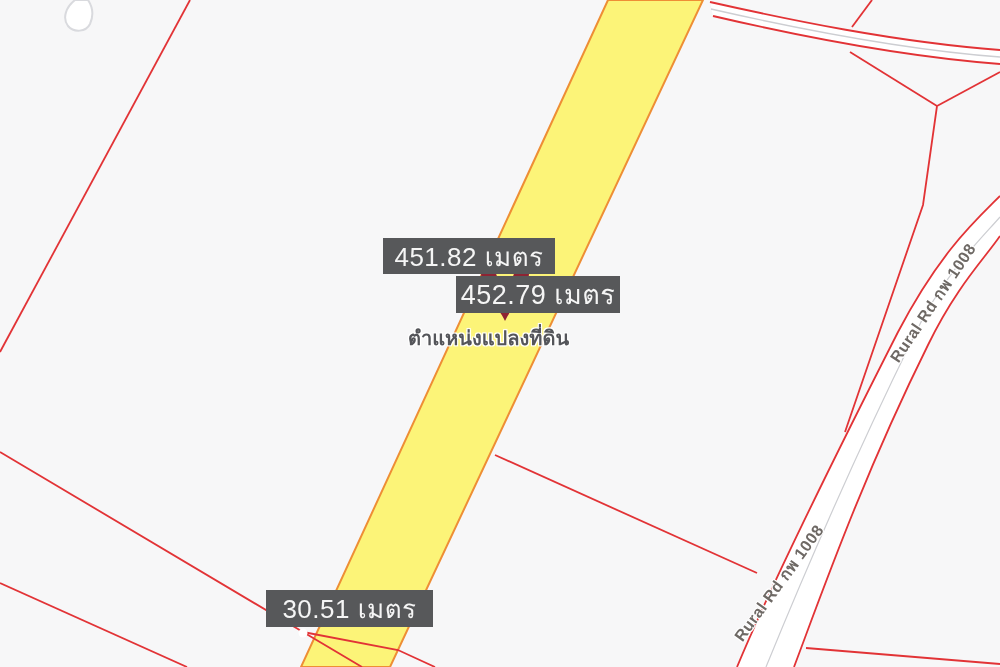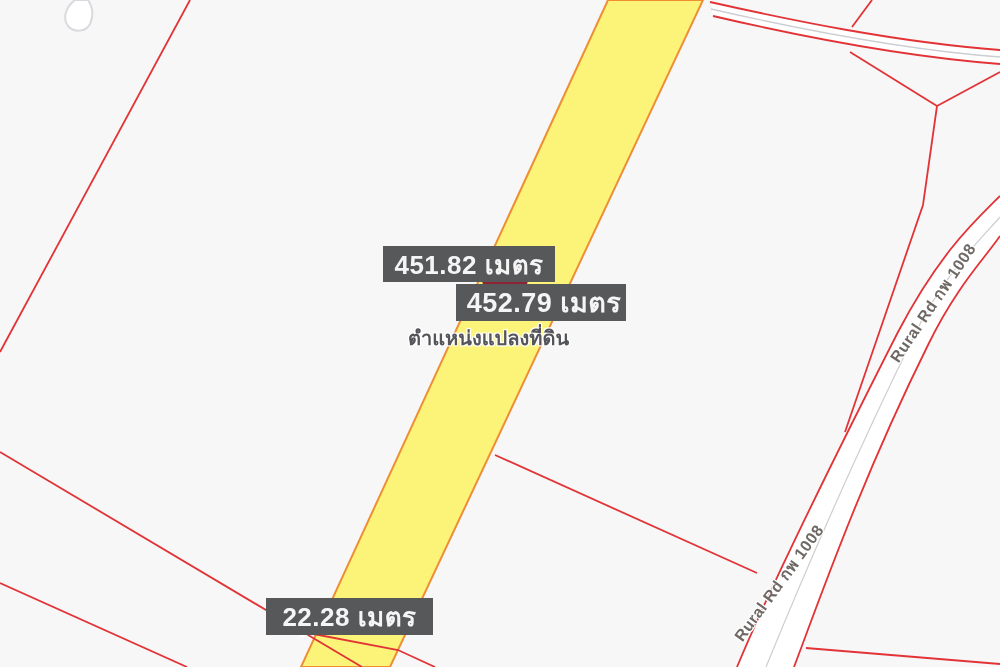--- a/index.html
+++ b/index.html
@@ -19,24 +19,24 @@
   html,body{margin:0;padding:0;}
   body{font-family:"Liberation Sans","DejaVu Sans",sans-serif;background:#e9e9ea;}
   .map-viewport{
     position:relative;width:1000px;height:667px;overflow:hidden;
     background:var(--background);
   }
   .map-viewport svg{position:absolute;inset:0;display:block;}
   .measure-label{
     position:absolute;display:flex;align-items:center;justify-content:center;
     background:var(--label-background);color:var(--label-text);
-    font-weight:bold;white-space:nowrap;letter-spacing:0.5px;margin-top:8px;
+    font-weight:normal;white-space:nowrap;letter-spacing:0.5px;
   }
   .measure-label.m1{left:383px;top:238px;width:172px;height:36px;font-size:26px;}
-  .measure-label.m2{left:456px;top:276px;width:164px;height:37px;font-size:27px;padding-left:6px;}
+  .measure-label.m2{left:456px;top:276px;width:164px;height:37px;font-size:27px;}
   .measure-label.m3{left:266px;top:590px;width:167px;height:37px;font-size:26px;}
   .marker-caption{
     position:absolute;left:408px;top:322px;width:200px;
     font-size:20px;font-weight:bold;color:var(--caption-text);white-space:nowrap;
     text-shadow:-1px -1px 0 #fff,1px -1px 0 #fff,-1px 1px 0 #fff,1px 1px 0 #fff,0 0 3px #fff;
   }
   .road-label{
     position:absolute;font-size:16px;font-weight:bold;color:var(--road-label-text);
     white-space:nowrap;letter-spacing:0.5px;
     text-shadow:-1px -1px 0 #fff,1px -1px 0 #fff,-1px 1px 0 #fff,1px 1px 0 #fff;
@@ -86,17 +86,17 @@
     <circle cx="303" cy="633" r="4.5" style="fill:#ffffff"></circle>
 
     <path d="M505,321 C498,305 483,297 481,274 A24,24 0 1 1 529,274 C527,297 512,305 505,321 Z
              M505,261.5 a9.5,9.5 0 1 0 0.01,0 Z" fill-rule="evenodd" style="fill:var(--marker-pin)"></path>
   </svg>
 
   <div class="marker-caption">ตำแหน่งแปลงที่ดิน</div>
 
   <div class="measure-label m1">451.82 เมตร</div>
   <div class="measure-label m2">452.79 เมตร</div>
-  <div class="measure-label m3">22.28 เมตร</div>
+  <div class="measure-label m3">30.51 เมตร</div>
 
   <div class="road-label upper">Rural Rd กพ 1008</div>
   <div class="road-label lower">Rural Rd กพ 1008</div>
 </div>
 
 </body></html>

